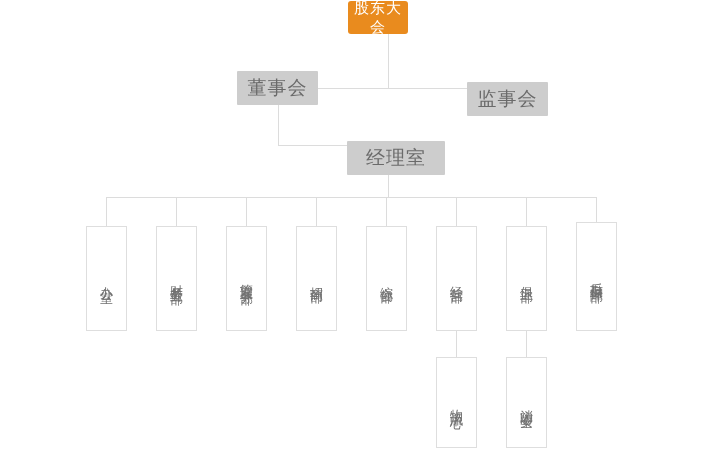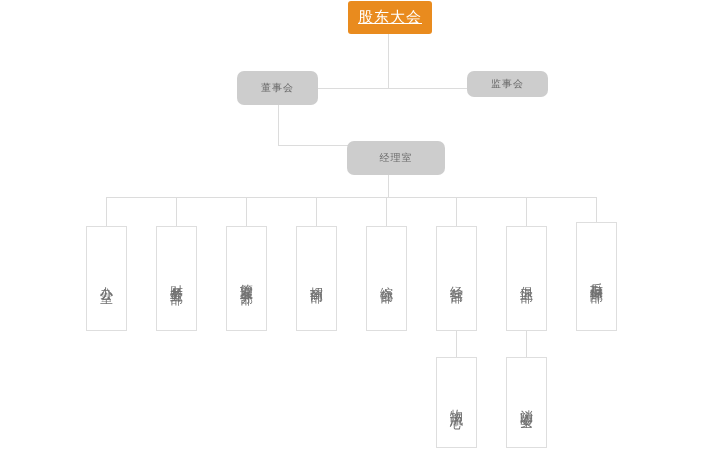--- a/index.html
+++ b/index.html
@@ -41,22 +41,22 @@
     color: #ffffff;
     border-radius: 3px;
     font-size: 15px;
     letter-spacing: 1px;
     font-weight: normal;
   }
 
   .node-gray {
     background: #cdcdcd;
     color: #6a6a6a;
-    border-radius: 7px;
-    font-size: 10px;
+    border-radius: 1px;
+    font-size: 19px;
     letter-spacing: 1px;
   }
 
   .node-leaf {
     background: #ffffff;
     border: 1px solid #dedede;
     color: #707070;
     font-size: 13px;
     line-height: 17px;
     writing-mode: vertical-rl;
@@ -68,33 +68,33 @@
     writing-mode: vertical-rl;
     text-orientation: upright;
     white-space: nowrap;
   }
 </style>
 </head>
 <body>
 
 <div id="org-chart">
 
-  <div class="node node-root" style="left:348px; top:1px; width:84px; height:33px;text-decoration:underline;">
+  <div class="node node-root" style="left:348px; top:1px; width:60px; height:33px;">
     <span>股东大会</span>
   </div>
 
   <div class="line line-v" style="left:388px; top:34px; height:54px;"></div>
 
   <div class="line line-h" style="left:318px; top:88px; width:149px;"></div>
 
   <div class="node node-gray" style="left:237px; top:71px; width:81px; height:34px;">
     <span>董事会</span>
   </div>
 
-  <div class="node node-gray" style="left:467px; top:71px; width:81px; height:26px;">
+  <div class="node node-gray" style="left:467px; top:82px; width:81px; height:34px;">
     <span>监事会</span>
   </div>
 
   <div class="line line-v" style="left:278px; top:105px; height:40px;"></div>
   <div class="line line-h" style="left:278px; top:145px; width:70px;"></div>
 
   <div class="node node-gray" style="left:347px; top:141px; width:98px; height:34px;">
     <span>经理室</span>
   </div>
 

